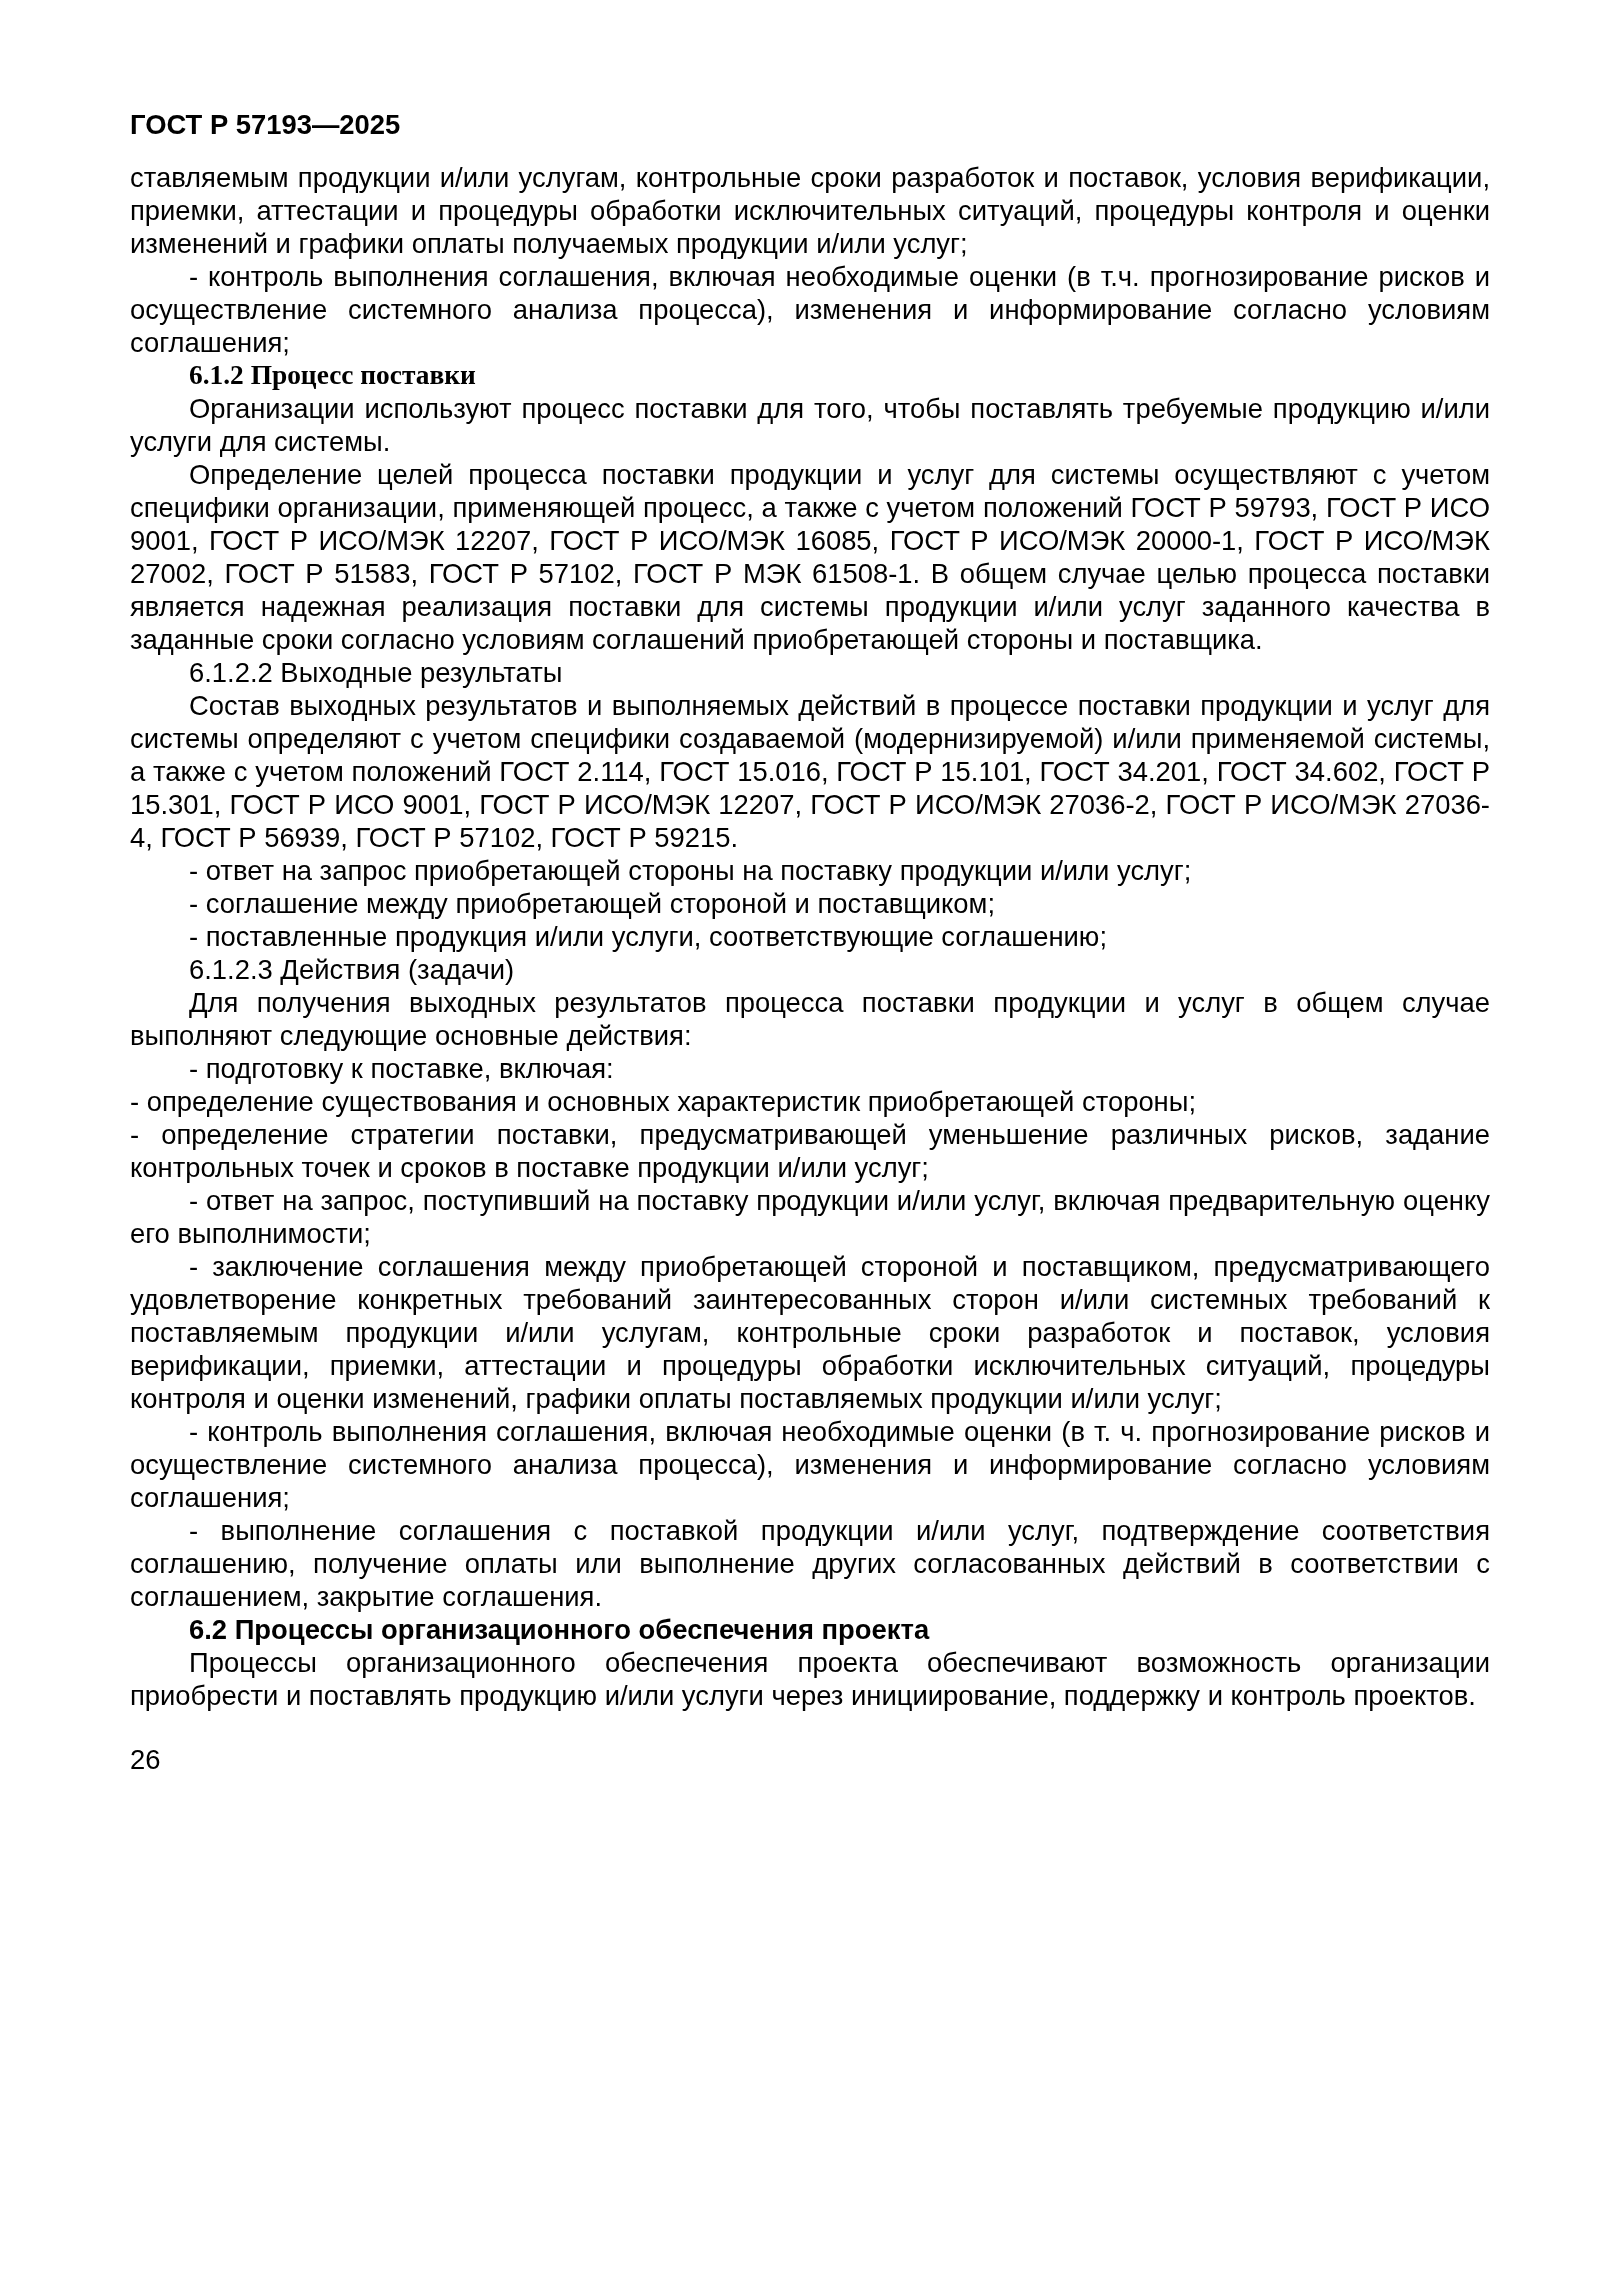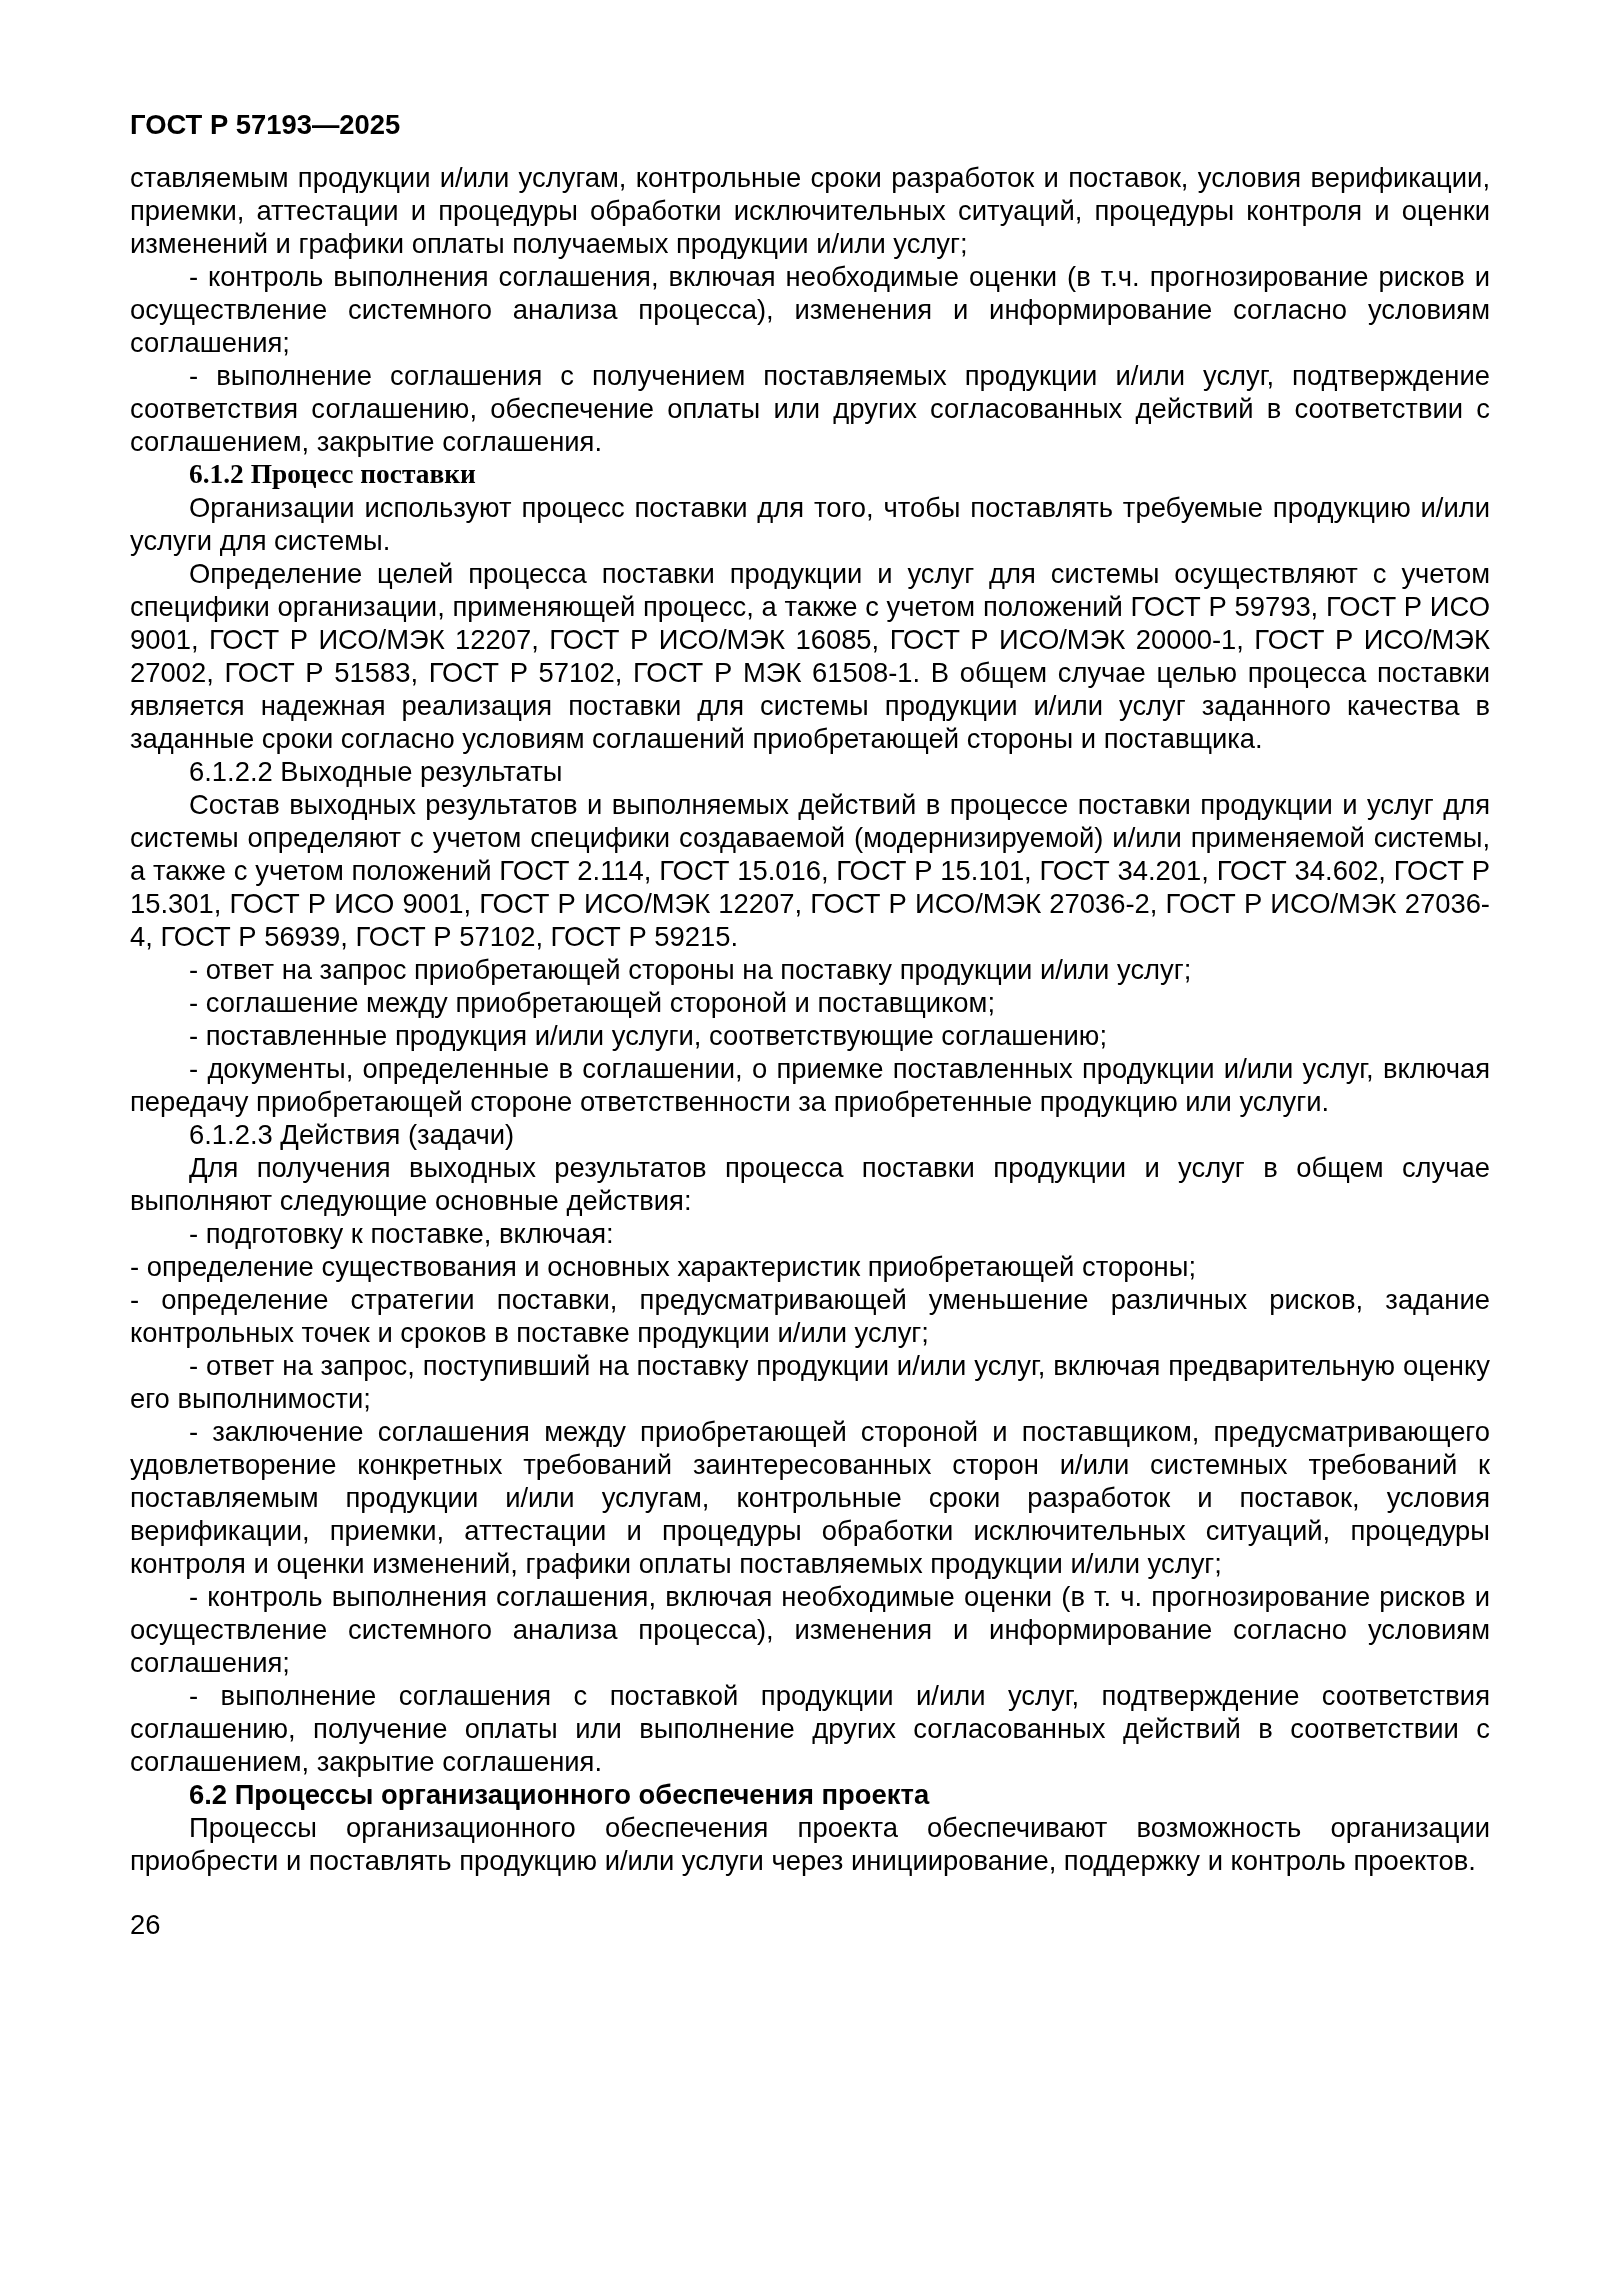--- a/index.html
+++ b/index.html
@@ -51,30 +51,28 @@
 </style>
 </head>
 <body>
 
 <div class="page">
   <div class="doc-header">ГОСТ Р 57193—2025</div>
 
   <div class="doc-body">
     <p class="para">ставляемым продукции и/или услугам, контрольные сроки разработок и поставок, условия верификации, приемки, аттестации и процедуры обработки исключительных ситуаций, процедуры контроля и оценки изменений и графики оплаты получаемых продукции и/или услуг;</p>
     <p class="para ind">- контроль выполнения соглашения, включая необходимые оценки (в т.ч. прогнозирование рисков и осуществление системного анализа процесса), изменения и информирование согласно условиям соглашения;</p>
-    <p class="para ind">- выполнение соглашения с получением поставляемых продукции и/или услуг, подтверждение соответствия соглашению, обеспечение оплаты или других согласованных действий в соответствии с соглашением, закрытие соглашения.</p>
     <p class="para ind bold">6.1.2 Процесс поставки</p>
     <p class="para ind">Организации используют процесс поставки для того, чтобы поставлять требуемые продукцию и/или услуги для системы.</p>
     <p class="para ind">Определение целей процесса поставки продукции и услуг для системы осуществляют с учетом специфики организации, применяющей процесс, а также с учетом положений ГОСТ Р 59793, ГОСТ Р ИСО 9001, ГОСТ Р ИСО/МЭК 12207, ГОСТ Р ИСО/МЭК 16085, ГОСТ Р ИСО/МЭК 20000-1, ГОСТ Р ИСО/МЭК 27002, ГОСТ Р 51583, ГОСТ Р 57102, ГОСТ Р МЭК 61508-1. В общем случае целью процесса поставки является надежная реализация поставки для системы продукции и/или услуг заданного качества в заданные сроки согласно условиям соглашений приобретающей стороны и поставщика.</p>
     <p class="para ind">6.1.2.2 Выходные результаты</p>
     <p class="para ind">Состав выходных результатов и выполняемых действий в процессе поставки продукции и услуг для системы определяют с учетом специфики создаваемой (модернизируемой) и/или применяемой системы, а также с учетом положений ГОСТ 2.114, ГОСТ 15.016, ГОСТ Р 15.101, ГОСТ 34.201, ГОСТ 34.602, ГОСТ Р 15.301, ГОСТ Р ИСО 9001, ГОСТ Р ИСО/МЭК 12207, ГОСТ Р ИСО/МЭК 27036-2, ГОСТ Р ИСО/МЭК 27036-4, ГОСТ Р 56939, ГОСТ Р 57102, ГОСТ Р 59215.</p>
     <p class="para ind">- ответ на запрос приобретающей стороны на поставку продукции и/или услуг;</p>
     <p class="para ind">- соглашение между приобретающей стороной и поставщиком;</p>
     <p class="para ind">- поставленные продукция и/или услуги, соответствующие соглашению;</p>
-    <p class="para ind">- документы, определенные в соглашении, о приемке поставленных продукции и/или услуг, включая передачу приобретающей стороне ответственности за приобретенные продукцию или услуги.</p>
     <p class="para ind">6.1.2.3 Действия (задачи)</p>
     <p class="para ind">Для получения выходных результатов процесса поставки продукции и услуг в общем случае выполняют следующие основные действия:</p>
     <p class="para ind">- подготовку к поставке, включая:</p>
     <p class="para sub">- определение существования и основных характеристик приобретающей стороны;</p>
     <p class="para sub">- определение стратегии поставки, предусматривающей уменьшение различных рисков, задание контрольных точек и сроков в поставке продукции и/или услуг;</p>
     <p class="para ind">- ответ на запрос, поступивший на поставку продукции и/или услуг, включая предварительную оценку его выполнимости;</p>
     <p class="para ind">- заключение соглашения между приобретающей стороной и поставщиком, предусматривающего удовлетворение конкретных требований заинтересованных сторон и/или системных требований к поставляемым продукции и/или услугам, контрольные сроки разработок и поставок, условия верификации, приемки, аттестации и процедуры обработки исключительных ситуаций, процедуры контроля и оценки изменений, графики оплаты поставляемых продукции и/или услуг;</p>
     <p class="para ind">- контроль выполнения соглашения, включая необходимые оценки (в т. ч. прогнозирование рисков и осуществление системного анализа процесса), изменения и информирование согласно условиям соглашения;</p>
     <p class="para ind">- выполнение соглашения с поставкой продукции и/или услуг, подтверждение соответствия соглашению, получение оплаты или выполнение других согласованных действий в соответствии с соглашением, закрытие соглашения.</p>
     <p class="para h2">6.2 Процессы организационного обеспечения проекта</p>

